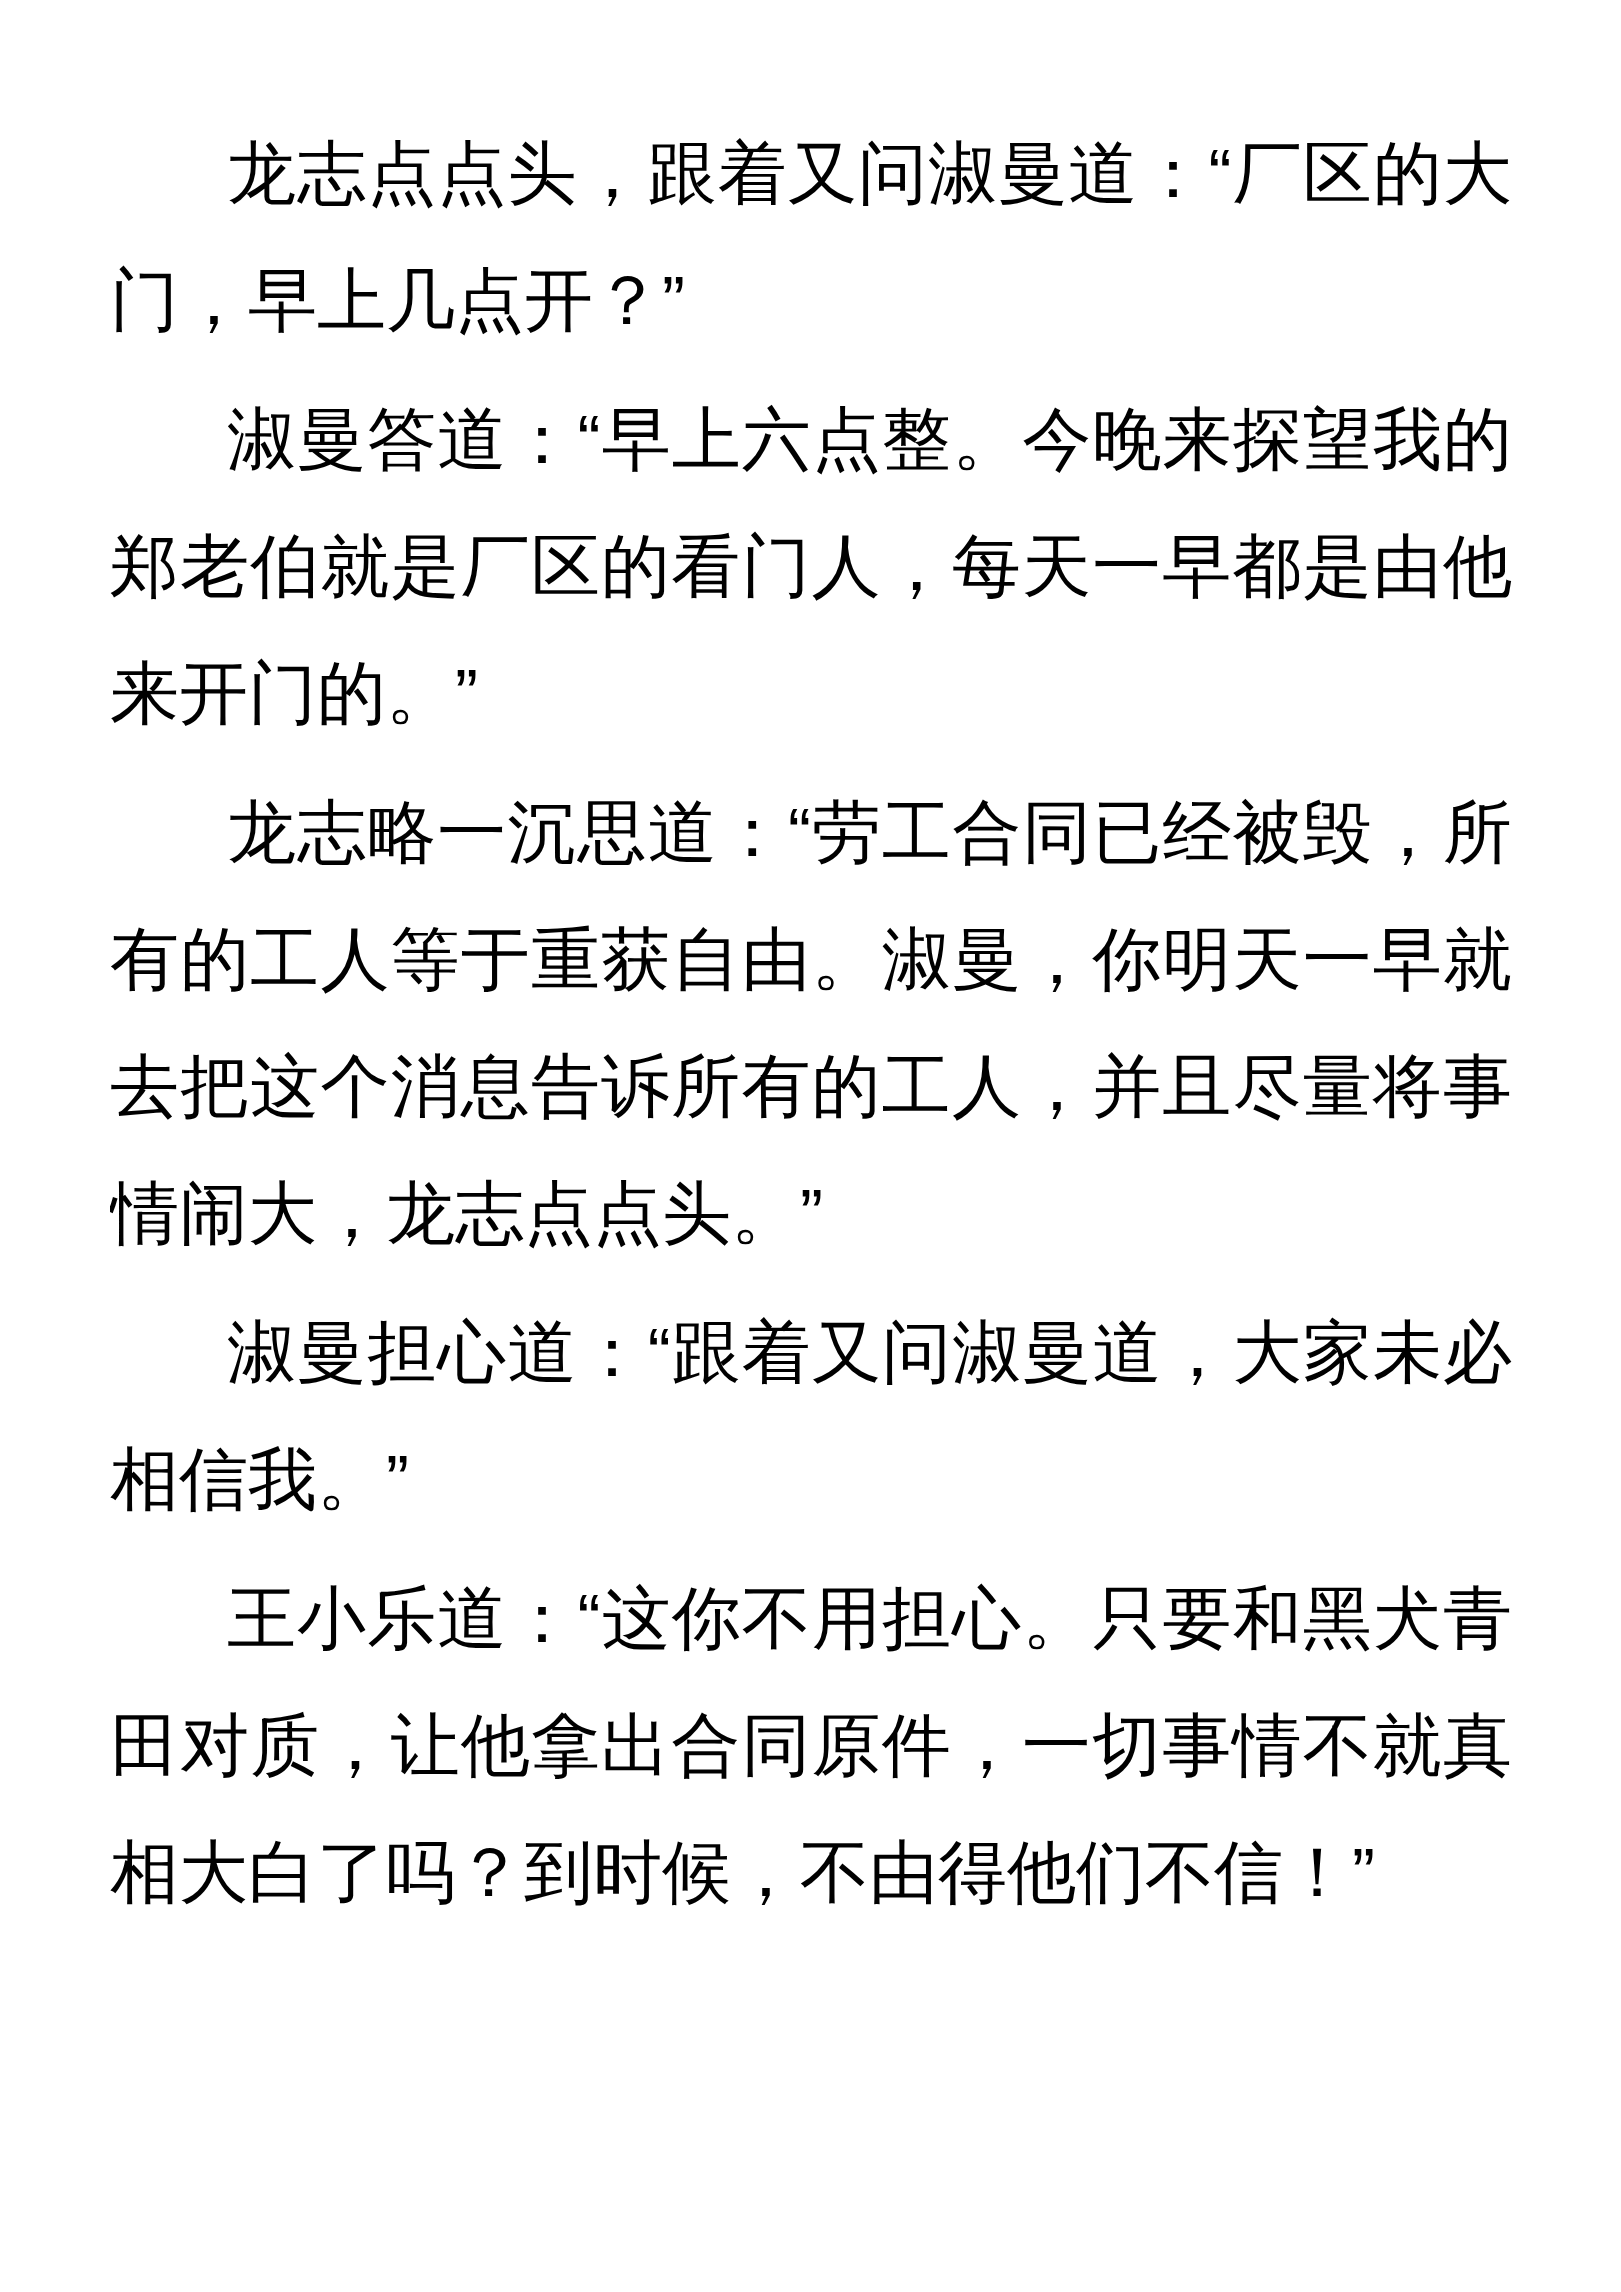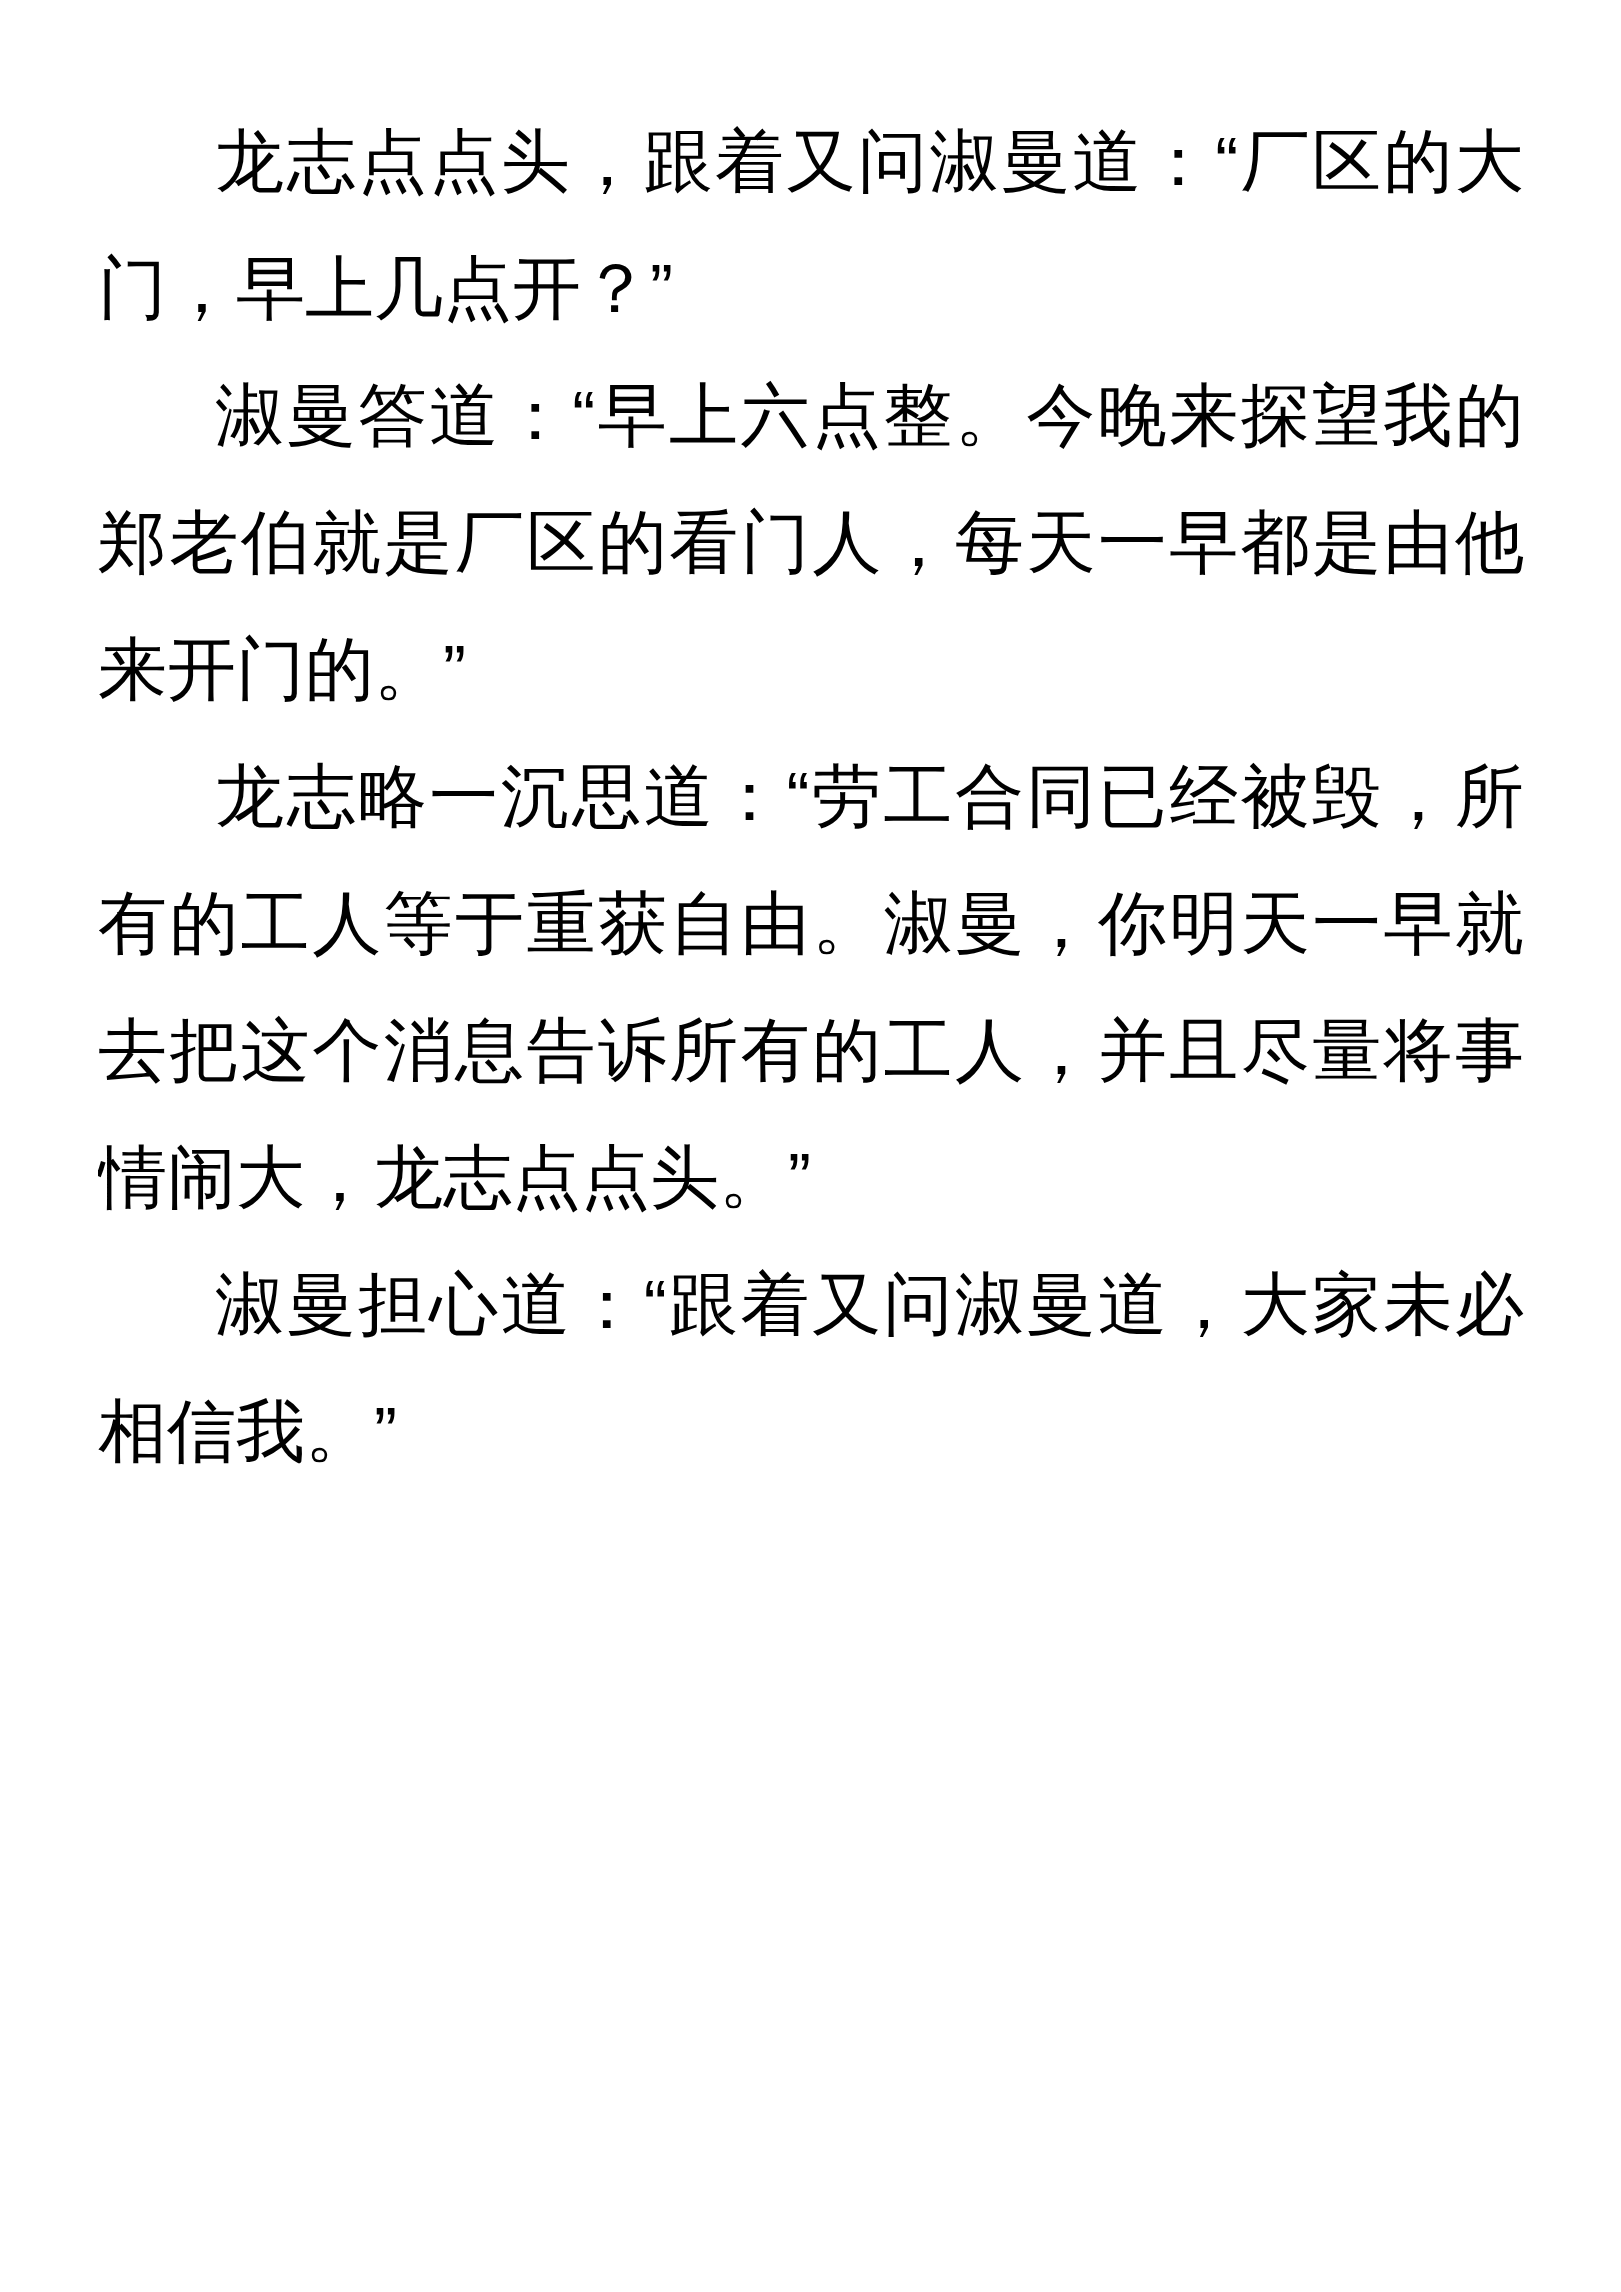--- a/index.html
+++ b/index.html
@@ -12,21 +12,21 @@
     height: 2293px;
     overflow: hidden;
   }
   .page {
     position: absolute;
     left: 98px;
     top: 98px;
     width: 1426px;
   }
   .paragraph {
-    margin: 0;
+    margin: 12px;
     padding: 0;
   }
   .line {
     font-family: "Liberation Sans", "DejaVu Sans", sans-serif;
     font-size: 69px;
     line-height: 127px;
     height: 127px;
     color: #000000;
     text-align: justify;
     text-align-last: justify;
@@ -62,16 +62,21 @@
     <div class="line">有的工人等于重获自由。淑曼，你明天一早就</div>
     <div class="line">去把这个消息告诉所有的工人，并且尽量将事</div>
     <div class="line end">情闹大，龙志点点头。”</div>
   </div>
 
   <div class="paragraph">
     <div class="line indent">淑曼担心道：“跟着又问淑曼道，大家未必会</div>
     <div class="line end">相信我。”</div>
   </div>
 
+  <div class="paragraph">
+    <div class="line indent">王小乐道：“这你不用担心。只要和黑犬青</div>
+    <div class="line">田对质，让他拿出合同原件，一切事情不就真</div>
+    <div class="line end">相大白了吗？到时候，不由得他们不信！”</div>
+  </div>
 
 
 </main>
 
 
 </body></html>

